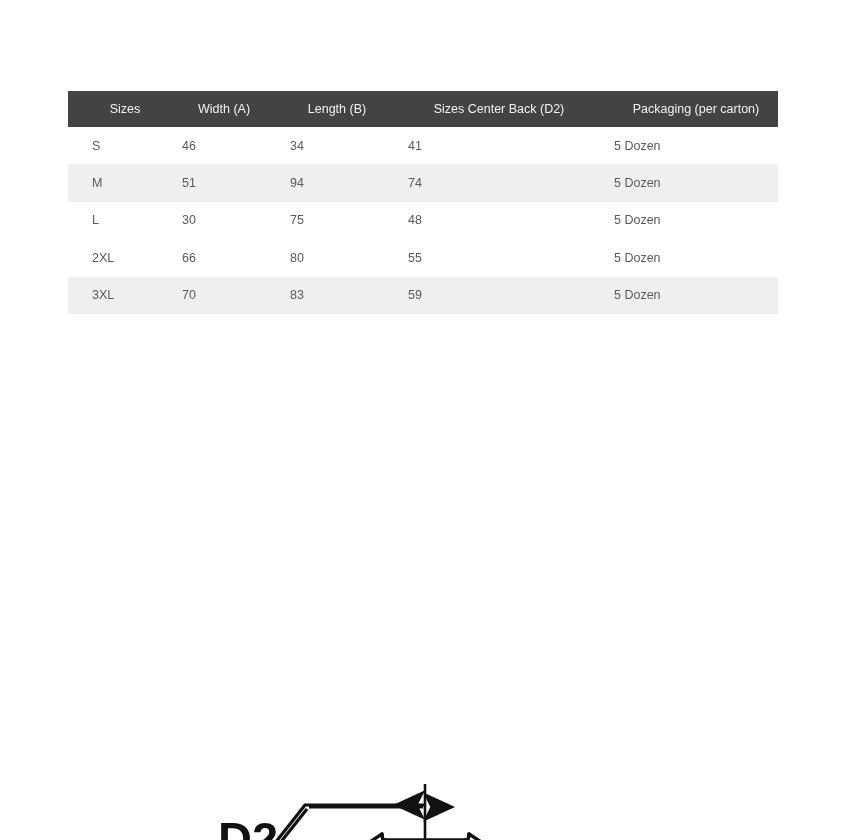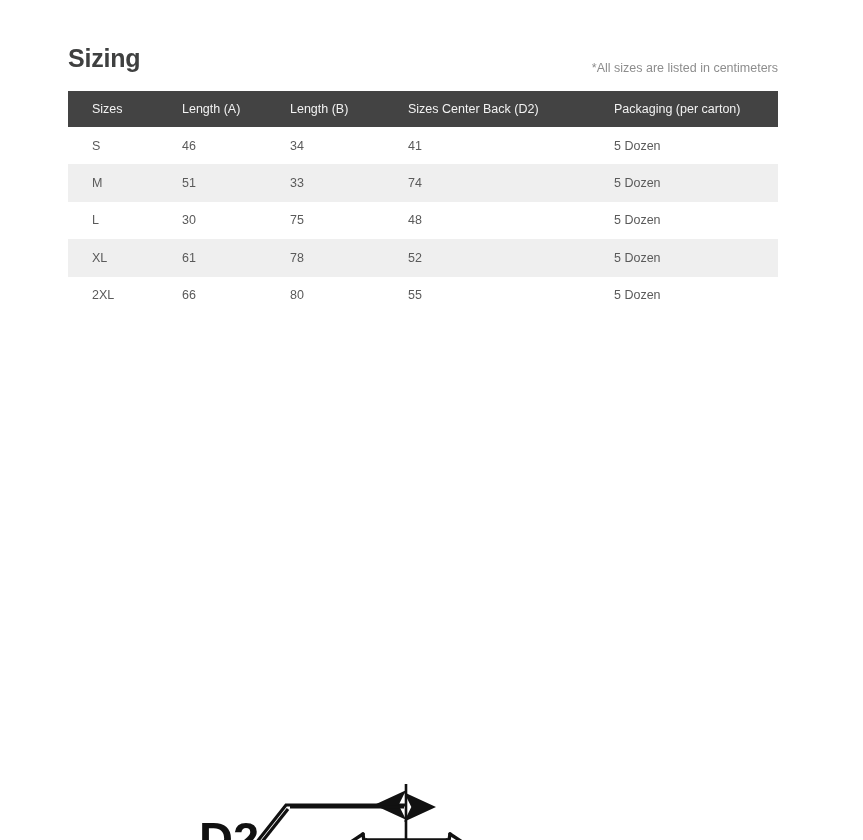--- a/index.html
+++ b/index.html
@@ -56,21 +56,21 @@
     top: 91px;
     width: 710px;
     border-collapse: collapse;
     table-layout: fixed;
   }
   .size-table thead th {
     background: #434343;
     color: #f2f2f2;
     font-size: 12.5px;
     font-weight: normal;
-    text-align: left;
+    text-align: center;
     height: 36px;
     padding: 0 0 0 24px;
     vertical-align: middle;
   }
   .size-table thead th:first-child { border-radius: 0; }
   .size-table tbody td {
     font-size: 12.5px;
     color: #5a5a5a;
     height: 37.4px;
     padding: 0 0 0 24px;
@@ -86,84 +86,81 @@
   .col-sleeve { width: 206px; }
   .col-pack   { width: 188px; }
 
   
   .diagram {
     position: absolute;
     left: 0;
     top: 376px;
     width: 863px;
     height: 464px;
+    padding-left: 19px;
   }
   .diagram svg { display: block; }
 </style>
 </head>
 <body>
 
 <div class="page">
 
-  <div class="head-row">
-    <h1 class="page-title">Sizing</h1>
-    <div class="note">*All sizes are listed in centimeters</div>
-  </div>
 
   <table class="size-table">
     <colgroup>
       <col class="col-size">
       <col class="col-width">
       <col class="col-length">
       <col class="col-sleeve">
       <col class="col-pack">
     </colgroup>
     <thead>
       <tr>
         <th>Sizes</th>
-        <th>Length (A)</th>
+        <th>Width (A)</th>
         <th>Length (B)</th>
         <th>Sizes Center Back (D2)</th>
         <th>Packaging (per carton)</th>
       </tr>
     </thead>
     <tbody>
       <tr class="odd">
         <td>S</td>
         <td>46</td>
         <td>34</td>
         <td>41</td>
         <td>5 Dozen</td>
       </tr>
       <tr class="even">
         <td>M</td>
         <td>51</td>
-        <td>33</td>
+        <td>94</td>
         <td>74</td>
         <td>5 Dozen</td>
       </tr>
       <tr class="odd">
         <td>L</td>
         <td>30</td>
         <td>75</td>
         <td>48</td>
         <td>5 Dozen</td>
       </tr>
-      <tr class="even">
-        <td>XL</td>
-        <td>61</td>
-        <td>78</td>
-        <td>52</td>
-        <td>5 Dozen</td>
-      </tr>
       <tr class="odd">
         <td>2XL</td>
         <td>66</td>
         <td>80</td>
         <td>55</td>
+        <td>5 Dozen</td>
+      </tr>
+      <tr class="even">
+        <td>3XL</td>
+        <td>70</td>
+        <td>83</td>
+        <td>59</td>
         <td>5 Dozen</td>
       </tr>
     </tbody>
   </table>
 
   <div class="diagram">
     <svg width="863" height="464" viewBox="0 0 863 464" xmlns="http://www.w3.org/2000/svg">
 
       <defs>
         <marker id="ahL" viewBox="0 0 12 12" refX="11" refY="6" markerWidth="11" markerHeight="11" orient="auto-start-reverse">

